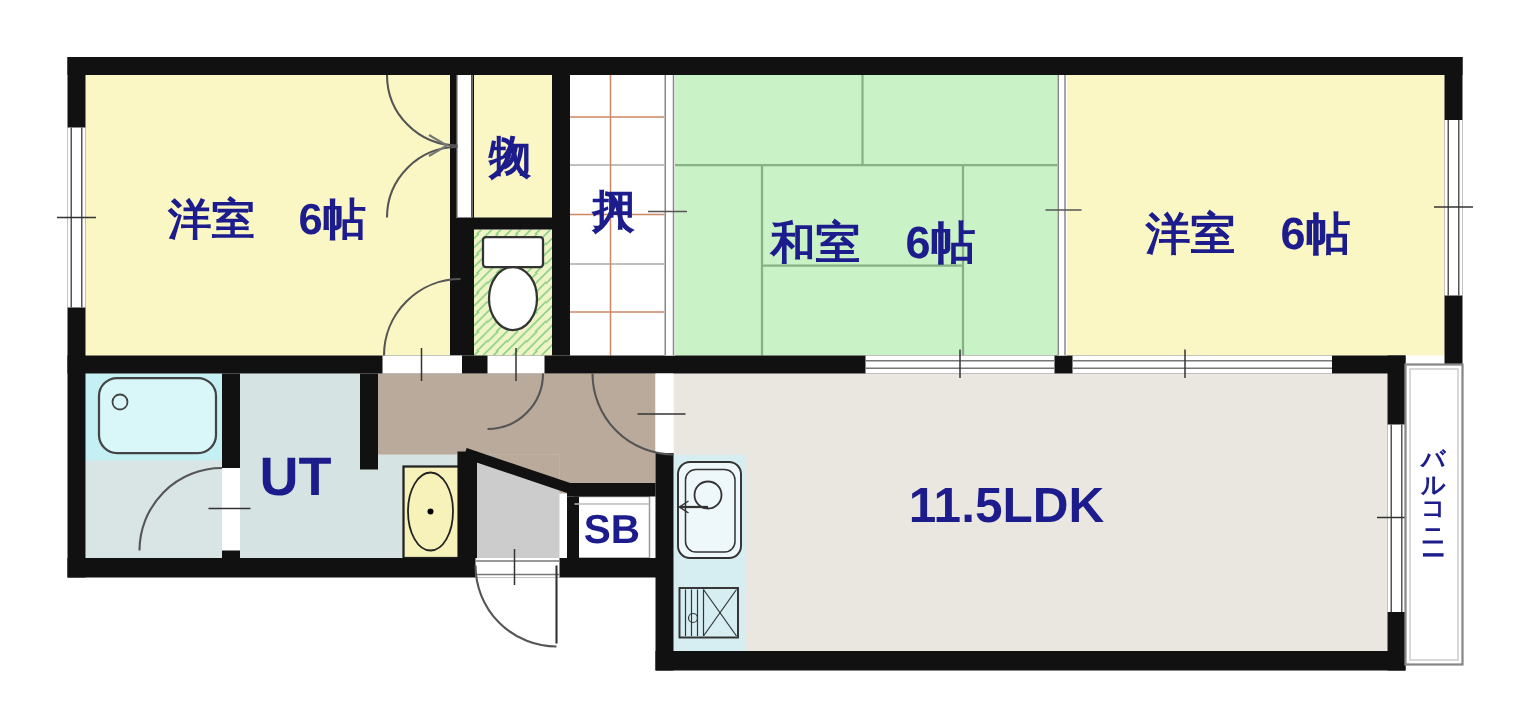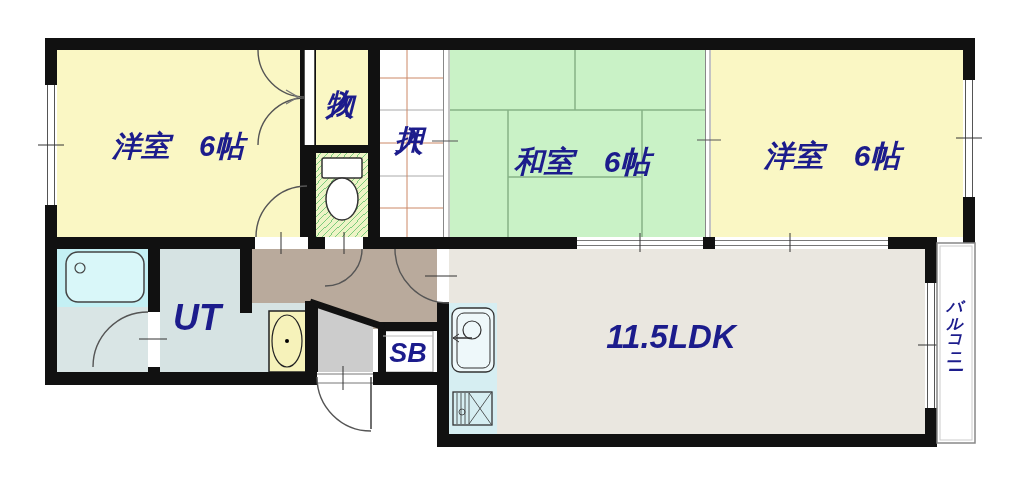--- a/index.html
+++ b/index.html
@@ -1,16 +1,16 @@
 <!DOCTYPE html>
 <html><head>
 <meta charset="utf-8">
 <style>
   html,body{margin:0;padding:0;background:#ffffff;}
-  .stage{width:1024px;height:484px;position:relative;background:#fff;overflow:hidden;font-style:italic;}
+  .stage{width:1024px;height:484px;position:relative;background:#fff;overflow:hidden;}
   svg{display:block;}
   text{font-family:"Liberation Sans","DejaVu Sans",sans-serif;fill:#1c1c8c;font-weight:bold;}
   .vtext{writing-mode:vertical-rl;}
 </style>
 </head>
 <body>
 
 <div class="stage">
 <svg width="1024" height="484" viewBox="0 0 1024 484">
   <defs>

